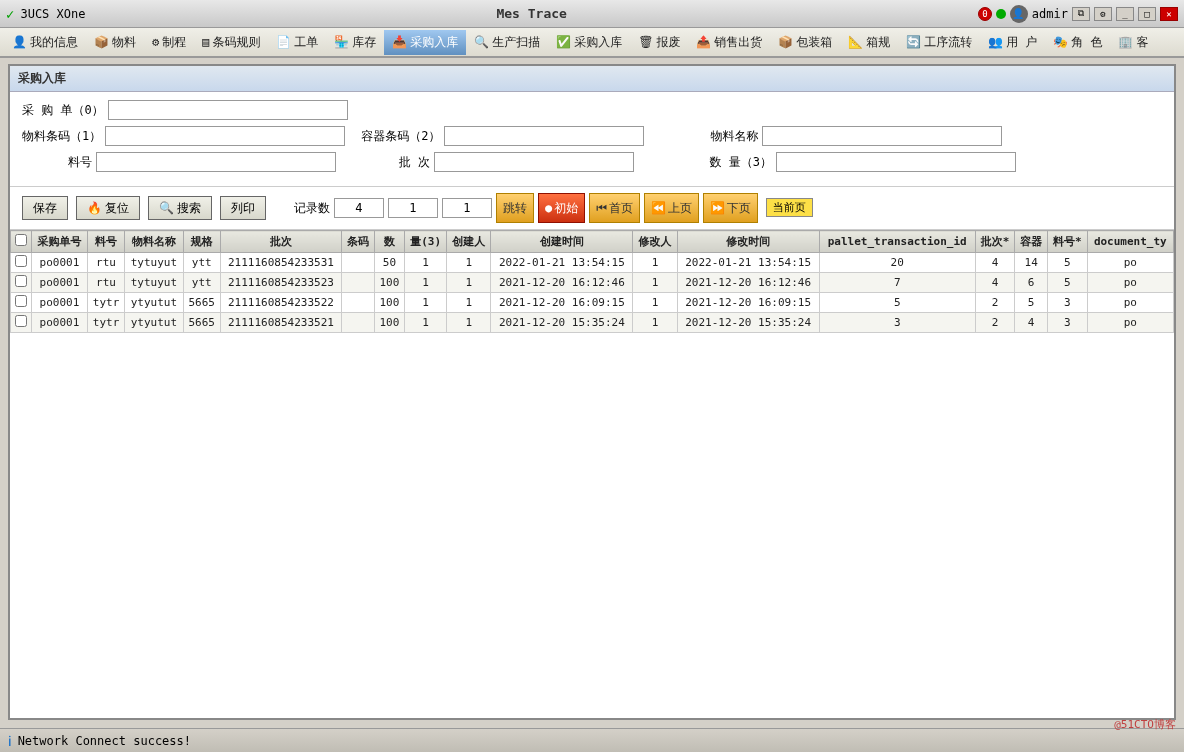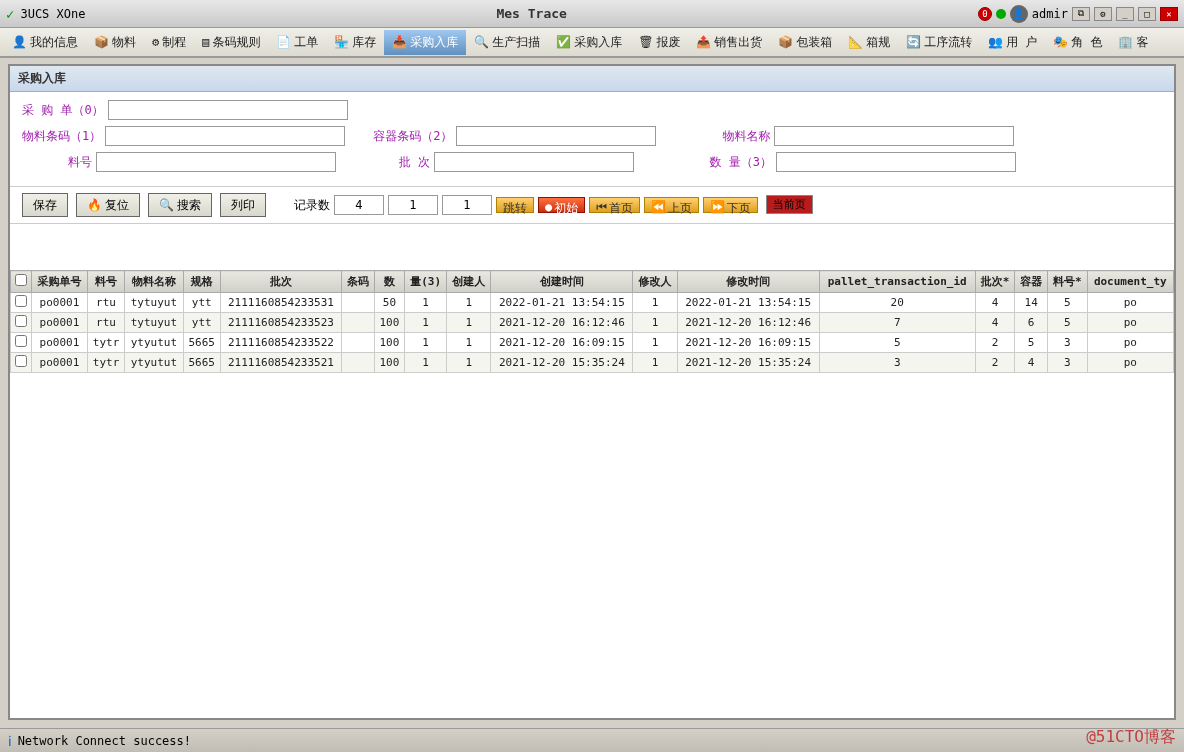--- a/index.html
+++ b/index.html
@@ -70,21 +70,21 @@
       border-bottom: 1px solid #ccc;
     }
     .form-row {
       display: flex;
       align-items: center;
       margin-bottom: 6px;
       gap: 4px;
     }
     .form-label {
       font-size: 12px;
-      color: #a21caf;
+      color: #000000;
       white-space: nowrap;
       min-width: 70px;
       text-align: right;
     }
     .form-input {
       height: 20px;
       border: 1px solid #999;
       background: white;
       padding: 1px 3px;
       font-size: 12px;
@@ -123,27 +123,28 @@
     .page-input {
       width: 50px;
       height: 20px;
       border: 1px solid #999;
       padding: 1px 3px;
       font-size: 12px;
       font-family: inherit;
       text-align: center;
     }
     .nav-btn {
-      height: 16px;
+      height: 30px;
       padding: 2px 6px;
       border: 1px solid #666;
       font-size: 12px;
       font-family: inherit;
       cursor: pointer;
       display: inline-flex;
+      align-items: center;
       gap: 2px;
       white-space: nowrap;
       color: #333;
     }
     .nav-btn-jump {
       background: linear-gradient(to bottom, #ffd070, #e0a020);
       color: #333;
       border-color: #b08000;
     }
     .nav-btn-first {
@@ -199,21 +200,21 @@
       height: 24px;
       background: linear-gradient(to bottom, #d4d0c8, #c0bdb4);
       border-top: 1px solid #999;
       display: flex;
       align-items: center;
       padding: 0 8px;
       font-size: 12px;
       gap: 6px;
     }
     .status-icon { color: #0066cc; font-size: 14px; }
-    .watermark { position: absolute; right: 8px; bottom: 4px; font-size: 16px; color: #c04040; }
+    .watermark { position: absolute; right: 8px; bottom: 20px; font-size: 11px; color: #c04040; }
 
     .main-wrapper {
       position: relative;
       height: 752px;
     }
 
     
     .header-check { background: #4a6080; }
   </style>
 </head>
@@ -320,21 +321,21 @@
     <div class="form-area">
 
       <div class="form-row">
         <span class="form-label">采 购 单（0）</span>
         <input type="text" class="form-input form-input-wide" style="">
       </div>
 
       <div class="form-row">
         <span class="form-label">物料条码（1）</span>
         <input type="text" class="form-input form-input-wide" style="">
-        <span style="margin-left:24px;" class="form-label">容器条码（2）</span>
+        <span style="margin-left:12px;" class="form-label">容器条码（2）</span>
         <input type="text" class="form-input form-input-medium" style="">
         <span style="margin-left:40px;" class="form-label">物料名称</span>
         <input type="text" class="form-input" style="width: 240px;">
       </div>
 
       <div class="form-row">
         <span class="form-label">料号</span>
         <input type="text" class="form-input form-input-wide" style="">
         <span style="margin-left:20px;" class="form-label">批  次</span>
         <input type="text" class="form-input form-input-medium" style="">
@@ -379,25 +380,25 @@
           <span>⏪</span>
           <span>上页</span>
         </button>
         <button class="nav-btn nav-btn-page">
           <span>⏩</span>
           <span>下页</span>
         </button>
       </div>
 
       <div style="position:relative;">
-        <div style="position:absolute; top:-10px; left:0; background:#b91c1c; border:1px solid #888; padding:1px 6px; font-size:11px; white-space:nowrap;">当前页</div>
+        <div style="position:absolute; top:-10px; left:0; background:#fde047; border:1px solid #888; padding:1px 6px; font-size:11px; white-space:nowrap;">当前页</div>
       </div>
     </div>
 
-    <div class="table-container" style="overflow:auto; max-height:280px;margin-top:46px;">
+    <div class="table-container" style="overflow:auto; max-height:280px;">
       <table class="data-table">
         <thead>
           <tr>
             <th class="checkbox-cell header-check"><input type="checkbox" style=""></th>
             <th>采购单号</th>
             <th>料号</th>
             <th>物料名称</th>
             <th>规格</th>
             <th>批次</th>
             <th>条码</th>

